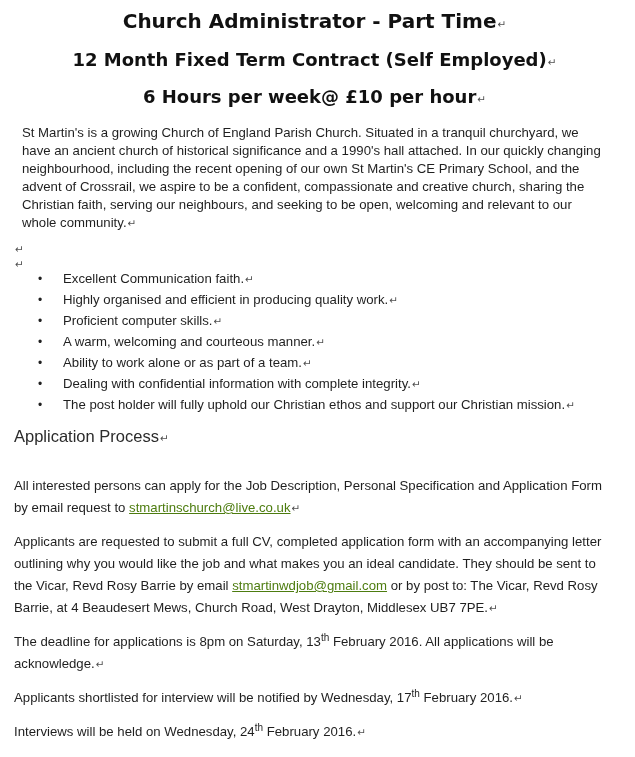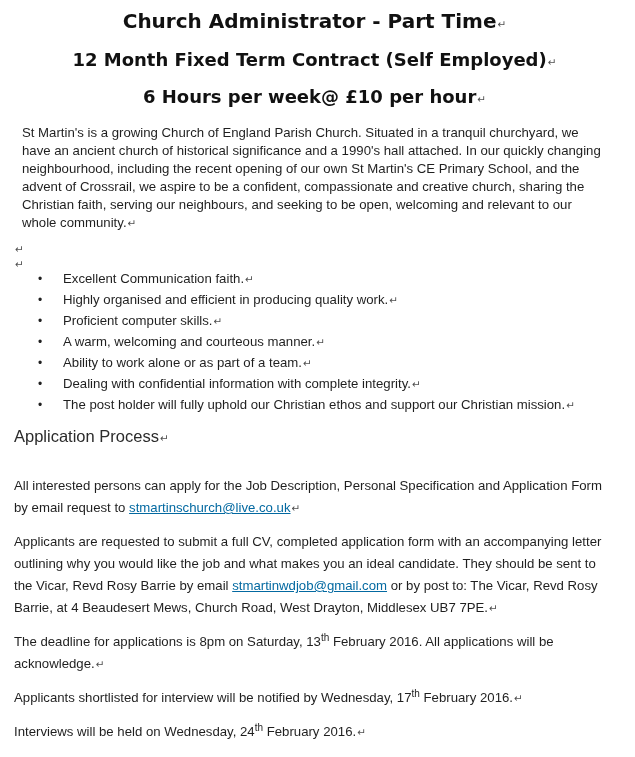--- a/index.html
+++ b/index.html
@@ -45,21 +45,21 @@
   .app-section p { margin: 0 0 12px 0; line-height: 22px; }
   .app-section p:last-child { margin-bottom: 0; }
   .mark {
     color: #4f4f4f;
     font-size: 10.5px;
     font-weight: normal;
     font-family: "DejaVu Sans", sans-serif;
     margin-left: 1px;
   }
   a.email {
-    color: #0369a1;
+    color: #4d7c0f;
     text-decoration: underline;
     cursor: pointer;
   }
   sup.ord { font-size: 10px; vertical-align: super; line-height: 0; }
 </style>
 </head>
 <body>
 
 <main class="page">
 

